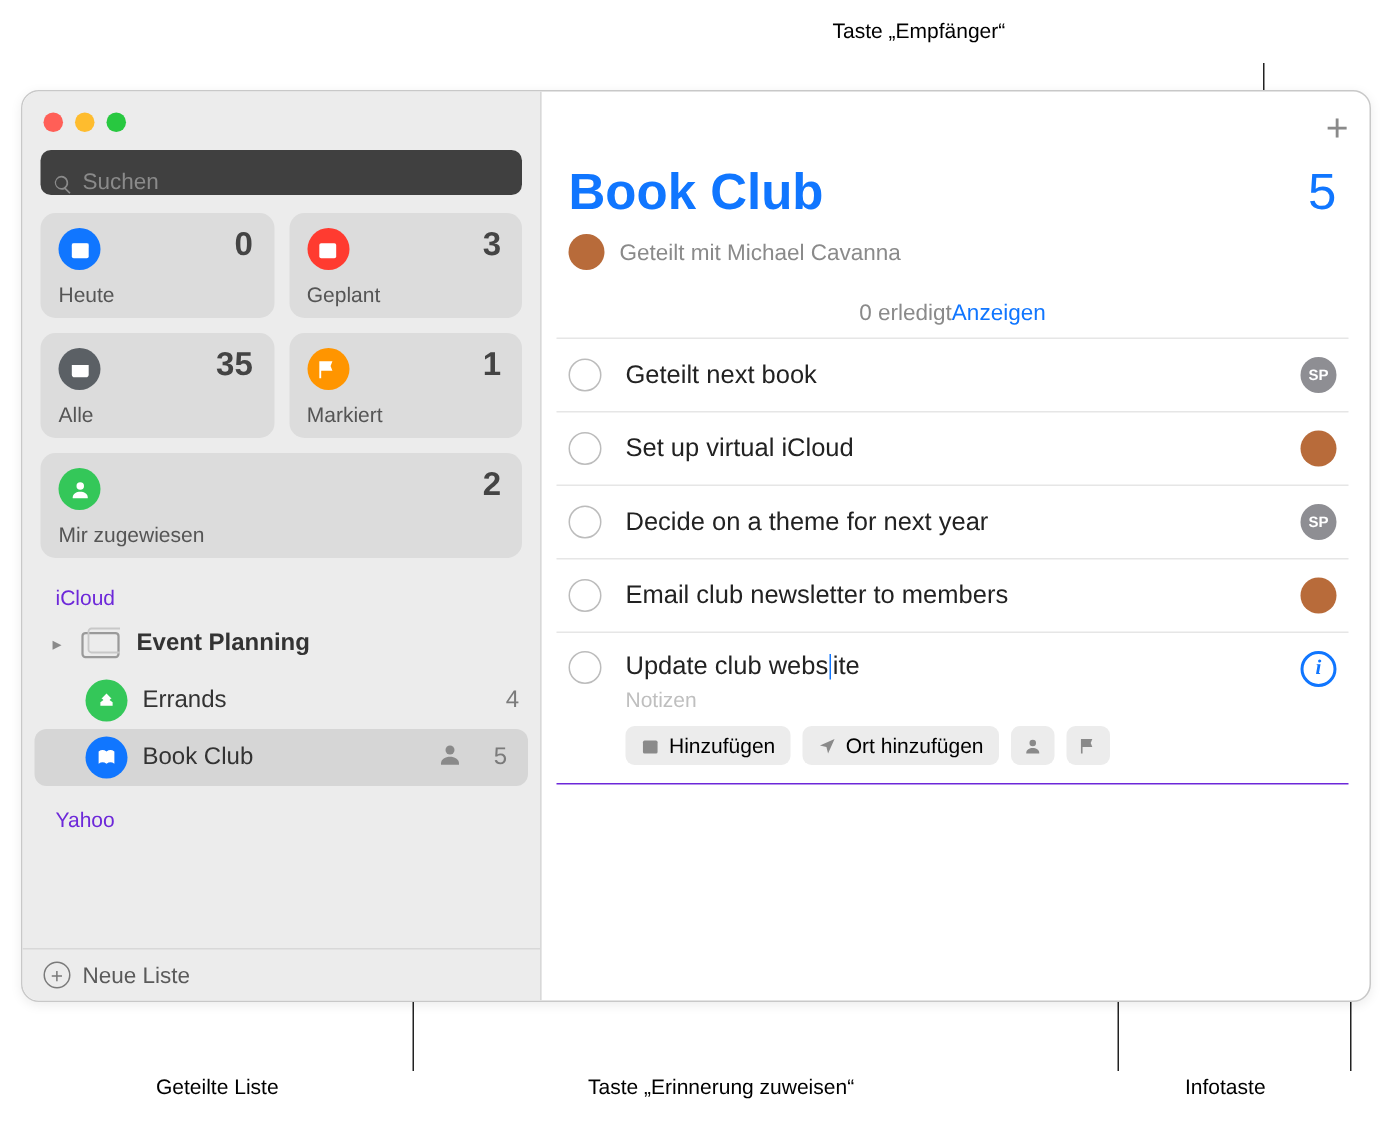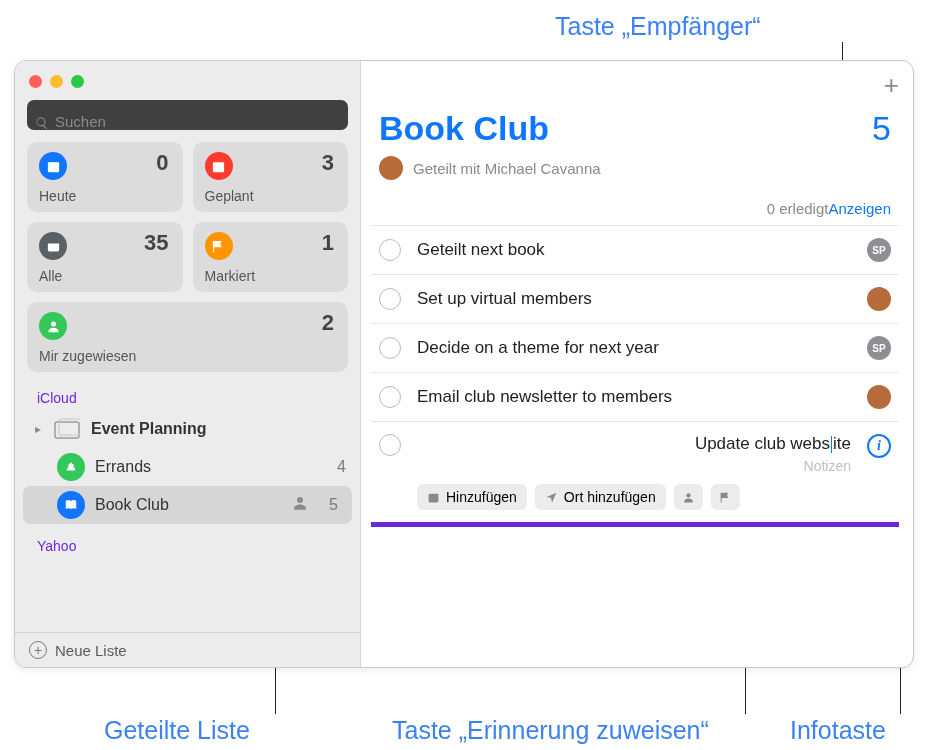--- a/index.html
+++ b/index.html
@@ -5,21 +5,21 @@
   * { box-sizing: border-box; margin: 0; padding: 0; }
   body {
     font-family: -apple-system, "Helvetica Neue", Arial, sans-serif;
     background: #fff;
     width: 931px;
     height: 750px;
     position: relative;
     font-size: 16px;
     color: #222;
   }
-  .callout { position:absolute; font-size:25px; color:#3b82f6; }
+  .callout { position:absolute; font-size:14px; color:#000000; }
   .callout-line { position:absolute; background:#222; }
 
   .window {
     position:absolute;
     left:14px; top:60px;
     width:900px; height:608px;
     border:1px solid #c8c8c8;
     border-radius:12px;
     overflow:hidden;
     background:#fff;
@@ -114,21 +114,21 @@
     padding:0 0 0 0;
     position:relative;
   }
   .topbar{height:48px;display:flex;align-items:center;justify-content:flex-end;padding:0 14px;}
   .topbar .add{font-size:26px;color:#8a8a8a;font-weight:300;}
   .headrow{display:flex;align-items:flex-end;justify-content:space-between;padding:0 22px 0 18px;}
   .title{font-size:34px;font-weight:700;color:#1076ff;}
   .bigcount{font-size:34px;font-weight:400;color:#1076ff;}
   .sharerow{display:flex;align-items:center;gap:10px;padding:8px 22px 10px 18px;color:#8a8a8a;font-size:15px;}
   .avatar{width:24px;height:24px;border-radius:50%;background:#b86b3a;display:inline-block;}
-  .statusrow{display:flex;justify-content:flex-end;padding:10px 22px 8px 18px;font-size:15px;}
+  .statusrow{display:flex;justify-content:center;padding:10px 22px 8px 18px;font-size:15px;}
   .statusrow .done{color:#8a8a8a;}
   .statusrow .show{color:#1076ff;}
 
   .items{padding:0 14px 0 10px;}
   .item{
     display:flex;align-items:center;gap:16px;
     padding:12px 8px;
     border-top:1px solid #e6e6e6;
   }
   .item:first-child{border-top:1px solid #e6e6e6;}
@@ -142,21 +142,21 @@
     display:flex;align-items:center;justify-content:center;
     font-size:10px;font-weight:700;color:#fff;
   }
   .badge.sp{background:#8e8e93;}
   .badge.av{background:#b86b3a;}
   .item .info{
     width:24px;height:24px;border:2px solid #1076ff;border-radius:50%;
     display:flex;align-items:center;justify-content:center;
     color:#1076ff;font-weight:700;font-size:14px;font-style:italic;font-family:Georgia,serif;
   }
-  .item.editing{align-items:flex-start;border-bottom:5px solid #6d28d9;text-align:right;}
+  .item.editing{align-items:flex-start;border-bottom:1px solid #6d28d9;}
   .item.editing .body{flex:1;display:flex;flex-direction:column;gap:4px;}
   .notes{color:#bfbfbf;font-size:14px;}
   .chips{display:flex;gap:8px;margin-top:6px;}
   .chip{
     background:#ececec;border-radius:6px;padding:5px 10px;
     display:flex;align-items:center;gap:6px;
     color:#000000;font-size:14px;
   }
   .chip svg{fill:#8a8a8a;}
   .chip.square{padding:5px 8px;}
@@ -311,21 +311,21 @@
     </div>
 
     <div class="items">
       <div class="item">
         <span class="circle"></span>
         <span class="txt">Geteilt next book</span>
         <span class="badge sp">SP</span>
       </div>
       <div class="item">
         <span class="circle"></span>
-        <span class="txt">Set up virtual members</span>
+        <span class="txt">Set up virtual iCloud</span>
         <span class="badge av"></span>
       </div>
       <div class="item">
         <span class="circle"></span>
         <span class="txt">Decide on a theme for next year</span>
         <span class="badge sp">SP</span>
       </div>
       <div class="item">
         <span class="circle"></span>
         <span class="txt">Email club newsletter to members</span>

